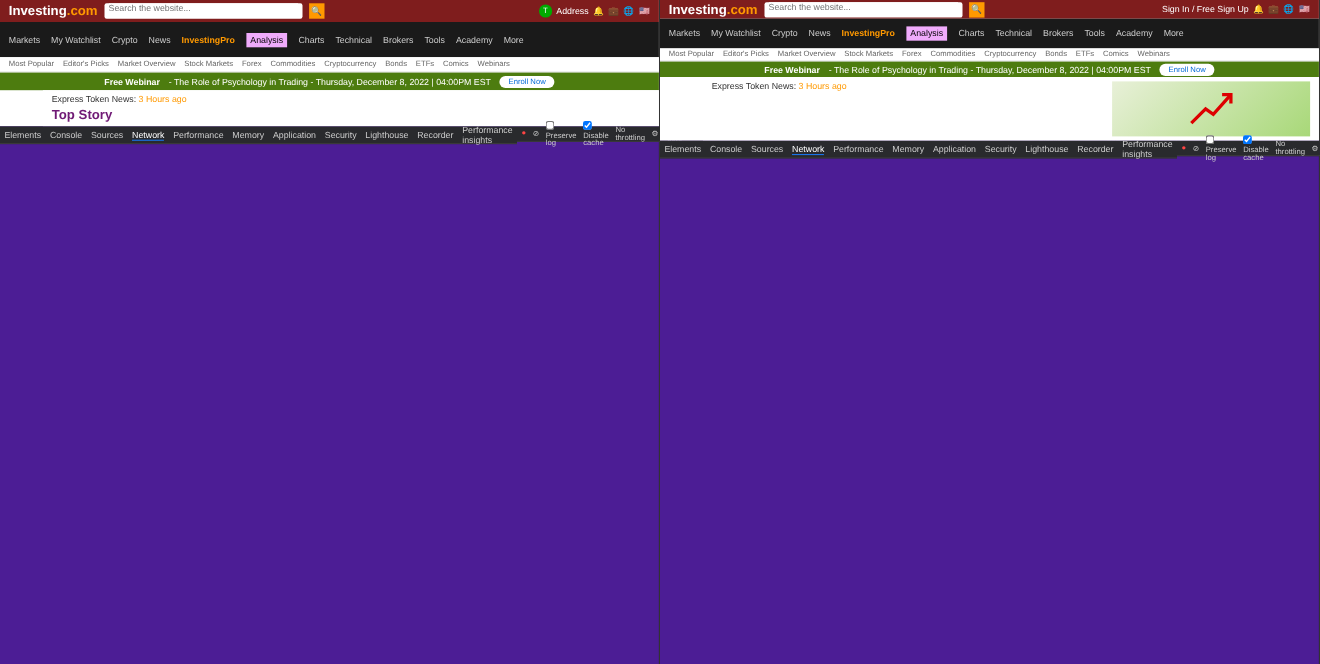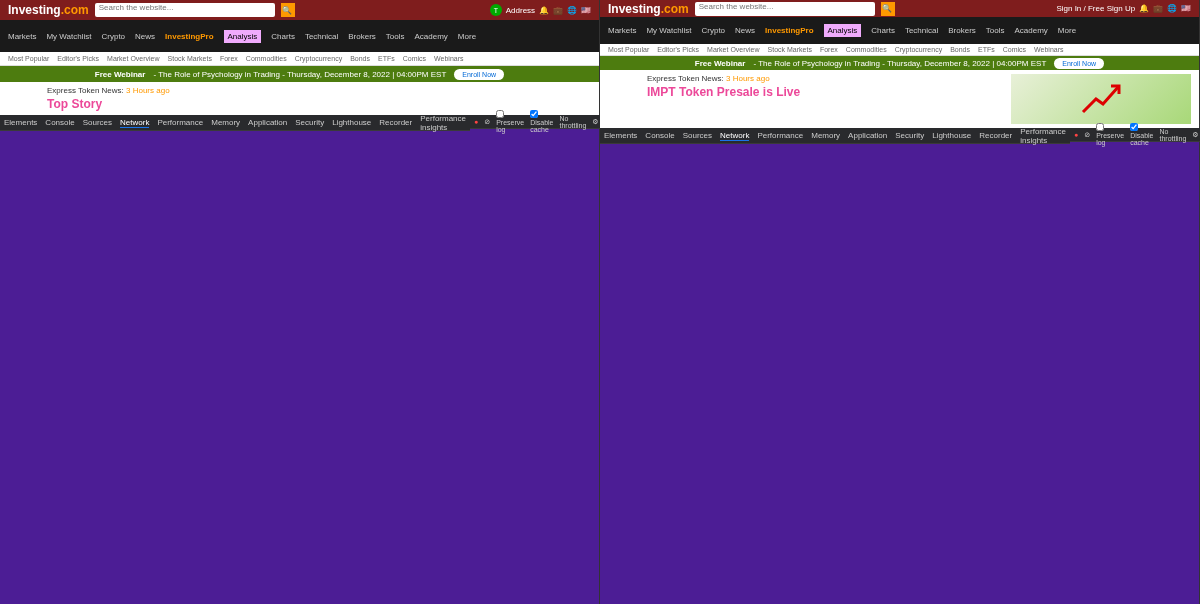--- a/index.html
+++ b/index.html
@@ -17,21 +17,21 @@
 .nav1 { background:#1a1a1a; height:32px; display:flex; align-items:center; padding:0 8px; gap:10px; font-size:8px; color:#ccc; }
 .nav1 .active { background:#f0abfc; color:#000; padding:2px 4px; }
 .nav1 .pro { color:#f90; font-weight:bold;text-align:right; }
 .nav2 { background:#fff; height:14px; display:flex; align-items:center; padding:0 8px; gap:8px; font-size:7px; color:#666; border-bottom:1px solid #ddd; }
 .banner { background:#4d7c0f; height:16px; display:flex; align-items:center; justify-content:center; gap:8px; color:#fff; font-size:8px; }
 .banner .btn { background:#fff; color:#0068d6; padding:2px 8px; border-radius:8px; font-size:7px; }
 .content { background:#fff; flex:1; padding:4px 8px; display:flex; gap:8px;margin-left:39px; }
 .story { flex:1; }
 .eyebrow { font-size:8px; color:#333; }
 .eyebrow .time { color:#f90; }
-.headline { font-size:12px; font-weight:bold; color:#ec4899; margin-top:2px; }
+.headline { font-size:12px; font-weight:bold; color:#701a75; margin-top:2px; }
 .ad-img { width:180px; height:50px; background:linear-gradient(135deg,#2a4a3a,#1a2a4a); display:flex; align-items:center; justify-content:center; color:#d4a94a; font-size:9px; font-weight:bold; letter-spacing:1px; }
 .ad-img2 { width:180px; height:50px; background:linear-gradient(135deg,#e8f0d8,#a8d878); display:flex; align-items:center; justify-content:center; }
 .devtools { background:#4c1d95; flex:1; display:flex; flex-direction:row; color:#ccc; font-size:8px; font-family:Menlo,monospace; }
 .dt-tabs { background:#292a2d; height:16px; display:flex; align-items:center; padding:0 4px; gap:8px; border-bottom:1px solid #3a3a3a; font-size:8px; }
 .dt-tabs .active { color:#fff; border-bottom:1px solid #1a73e8; }
 .dt-toolbar { background:#292a2d; height:14px; display:flex; align-items:center; padding:0 4px; gap:6px; border-bottom:1px solid #3a3a3a; font-size:7px; }
 .dt-toolbar input[type=checkbox] { width:8px; height:8px; }
 .dt-filters { background:#292a2d; height:14px; display:flex; align-items:center; padding:0 4px; gap:4px; border-bottom:1px solid #3a3a3a; font-size:7px; }
 .filter { padding:1px 3px; cursor:pointer; }
 .filter.active { background:#3a3a3a; border-radius:6px; color:#8ab4f8; }
@@ -272,21 +272,20 @@
         <span>Webinars</span>
       </div>
     <div class="banner">
       <b>Free Webinar</b>
       <span>- The Role of Psychology in Trading - Thursday, December 8, 2022 | 04:00PM EST</span>
       <span class="btn">Enroll Now</span>
     </div>
     <div class="content">
       <div class="story">
         <div class="eyebrow"><span>Express Token News:</span> <span class="time">3 Hours ago</span></div>
-        <div class="headline">IMPT Token Presale is Live</div>
       </div>
       <div class="ad-img2">
           <svg width="40" height="30">
             <path d="M2,28 L15,15 L22,20 L38,2" stroke="#d00" stroke-width="3" fill="none"></path>
             <path d="M30,2 L38,2 L38,10" stroke="#d00" stroke-width="3" fill="none"></path>
           </svg>
         </div>
     </div>
   </div>
   <div class="devtools">

